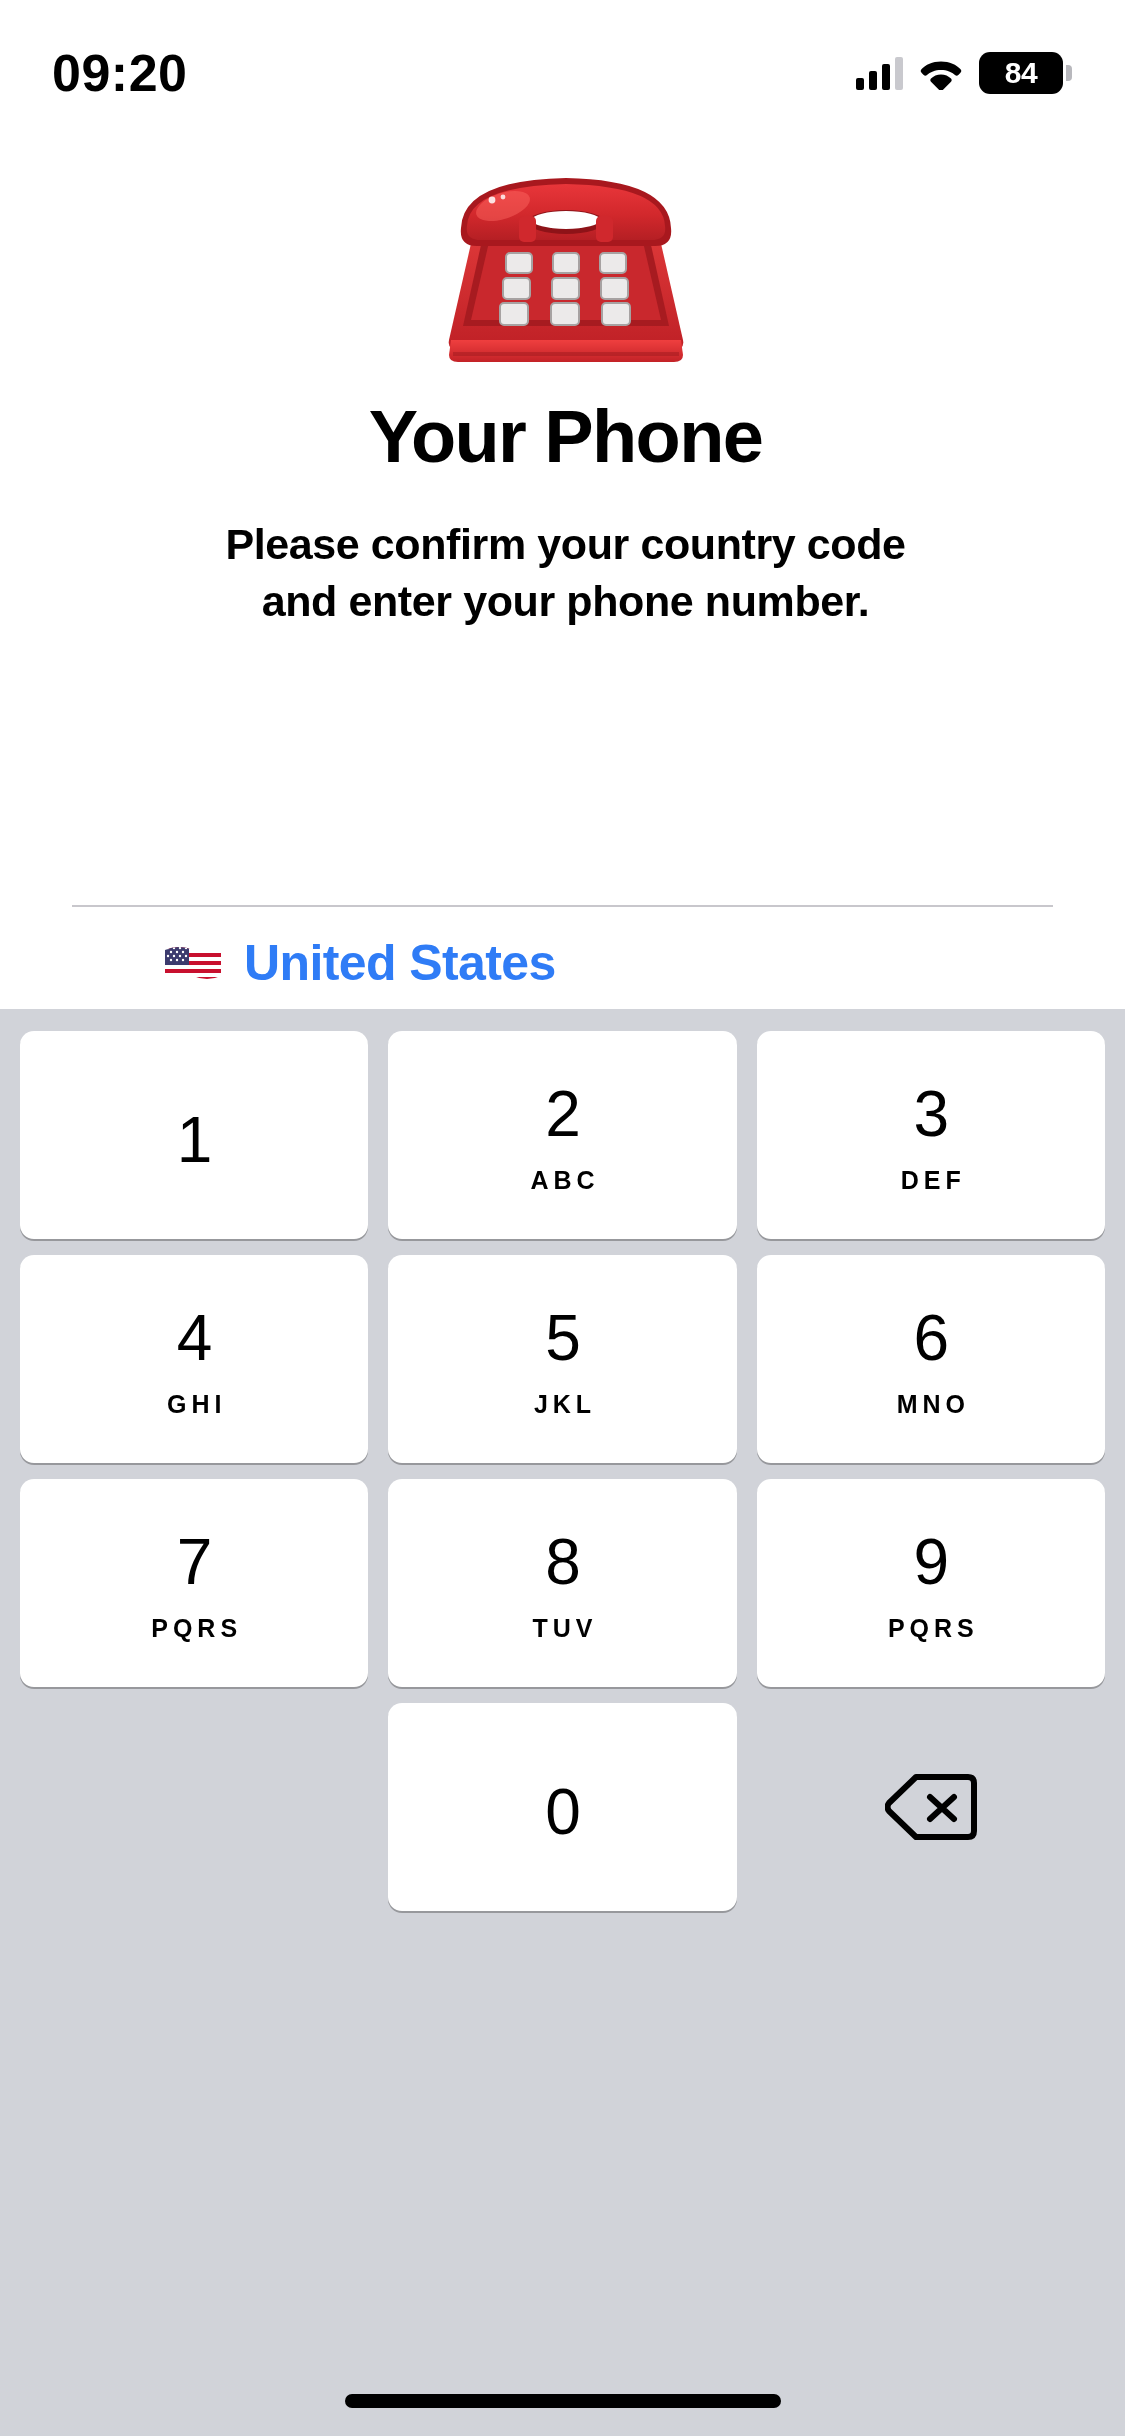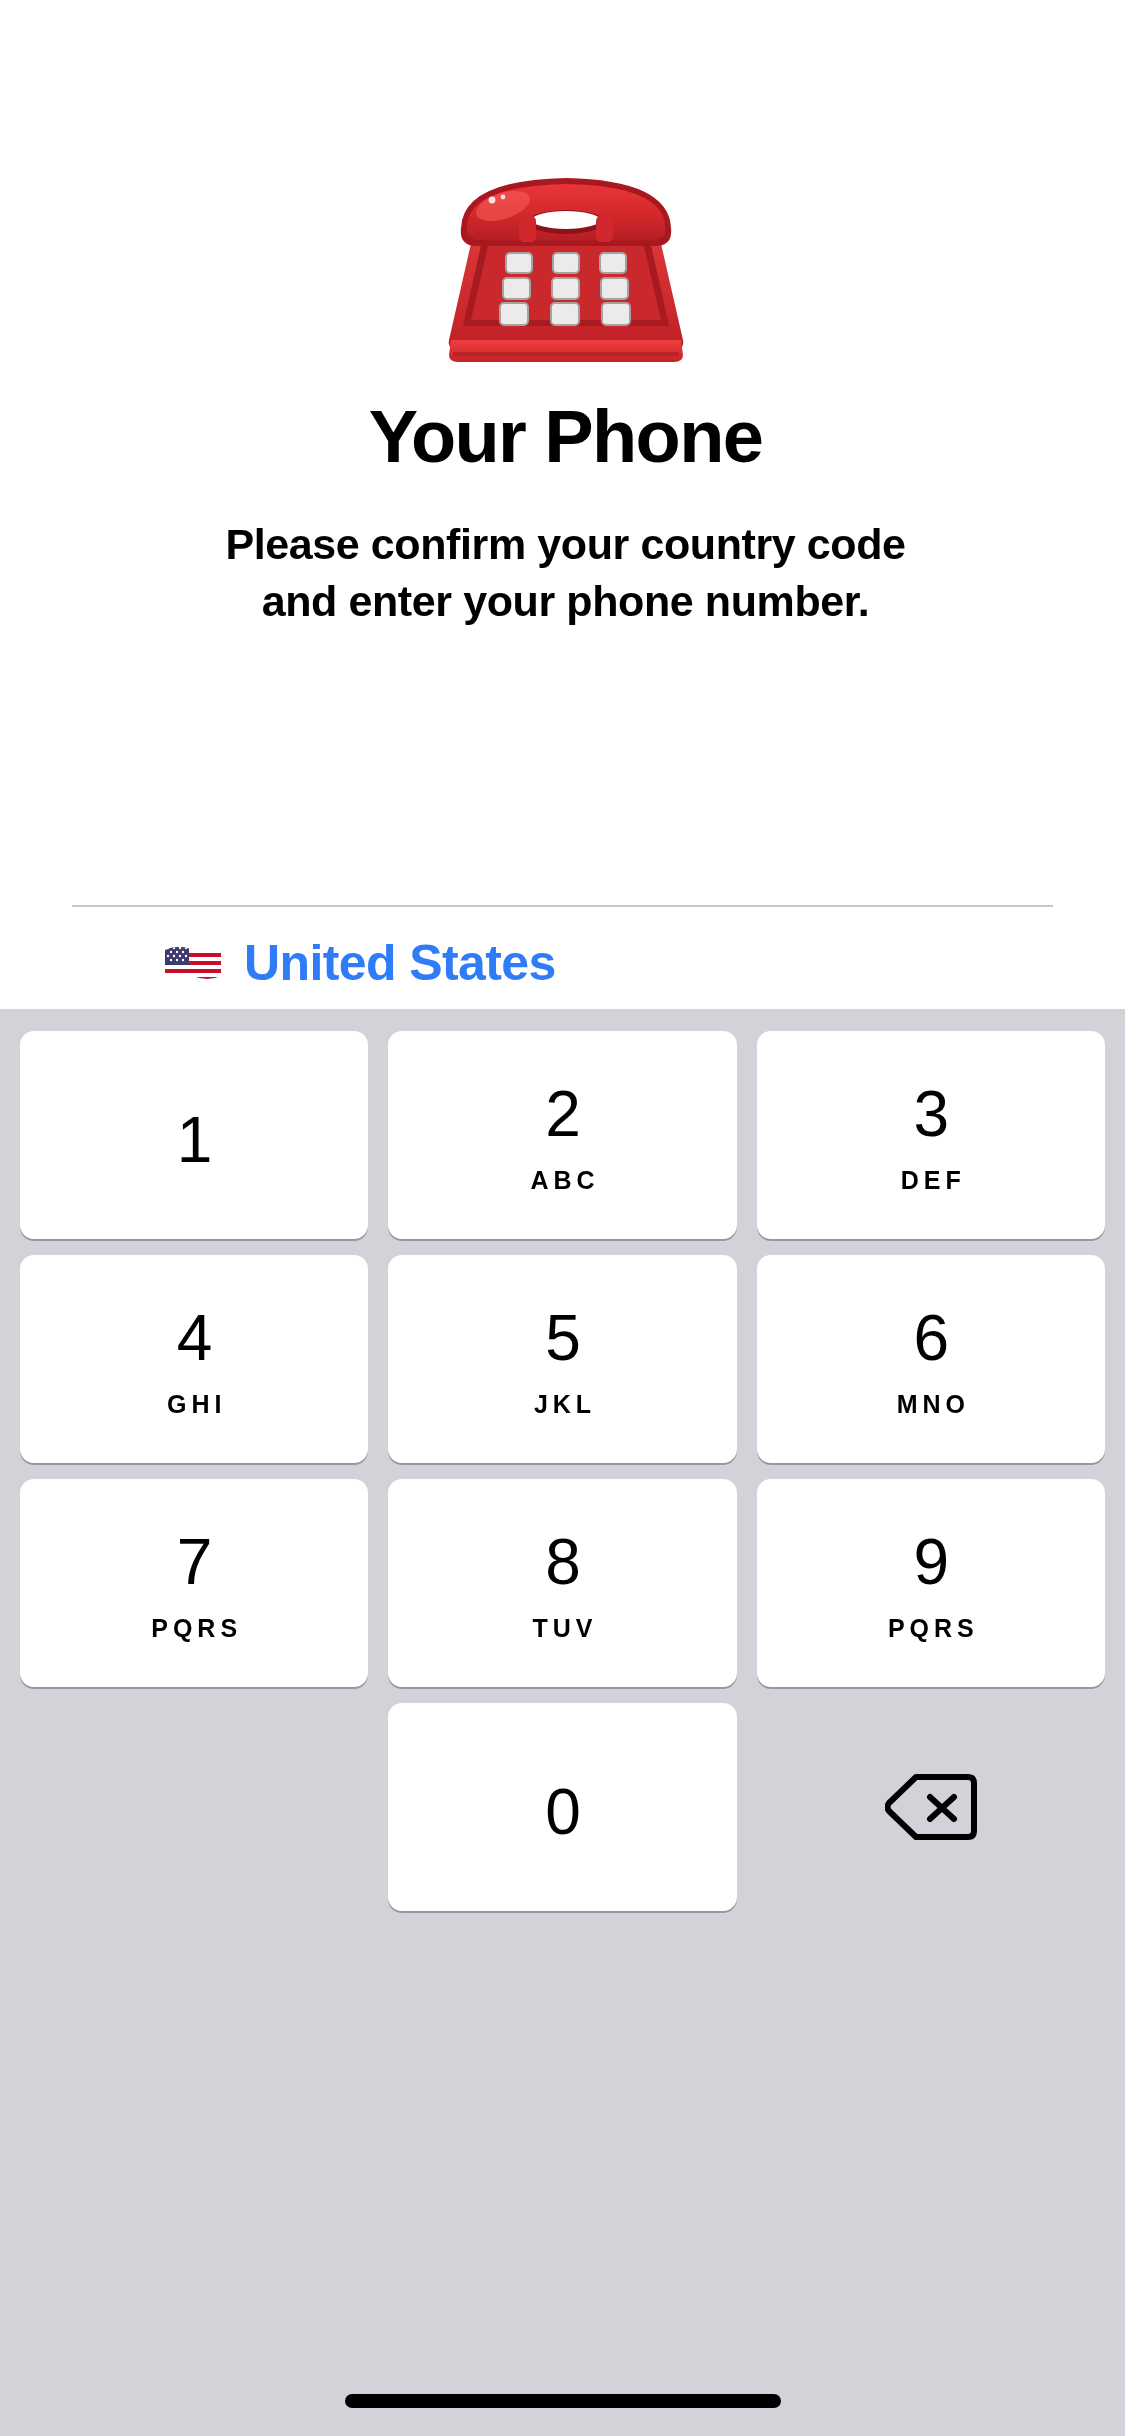--- a/index.html
+++ b/index.html
@@ -147,20 +147,38 @@
     position:absolute; left:50%; transform:translateX(-50%);
     bottom:28px; width:436px; height:14px;
     background:#000; border-radius:7px;
   }
 </style>
 </head>
 <body>
 
 <div id="screen">
 
+  <div class="statusbar">
+    <div class="status-time">09:20</div>
+    <div class="status-right">
+      <div class="sig">
+        <i></i>
+          <i></i>
+          <i></i>
+          <i></i>
+      </div>
+      <svg class="wifi" viewBox="0 0 44 34">
+        <path d="M22 5.5C13.5 5.5 6.4 8.9 2.4 13.2a2.6 2.6 0 0 0 .1 3.6l2.2 2.2c.9.9 2.3.9 3.3.1C11 16.1 16.2 14 22 14s11 2.1 14 5.1c1 .8 2.4.8 3.3-.1l2.2-2.2a2.6 2.6 0 0 0 .1-3.6C37.6 8.9 30.5 5.5 22 5.5z" fill="#000"></path>
+        <path d="M22 18.5c-4 0-7.6 1.6-10 4.1-.9.9-.9 2.3 0 3.2l8.2 8.2c1 1 2.6 1 3.6 0L32 25.8c.9-.9.9-2.3 0-3.2-2.4-2.5-6-4.1-10-4.1z" fill="#000"></path>
+      </svg>
+      <div class="batt">
+        <span>84</span>
+      </div>
+    </div>
+  </div>
 
   <div class="hero">
 
     <svg class="emoji-phone" viewBox="0 0 270 220">
       <defs>
         <linearGradient id="hsh" x1="0" y1="0" x2="0" y2="1">
           <stop offset="0" stop-color="#e8363a"></stop>
           <stop offset="0.55" stop-color="#d2282c"></stop>
           <stop offset="1" stop-color="#b51f24"></stop>
         </linearGradient>

